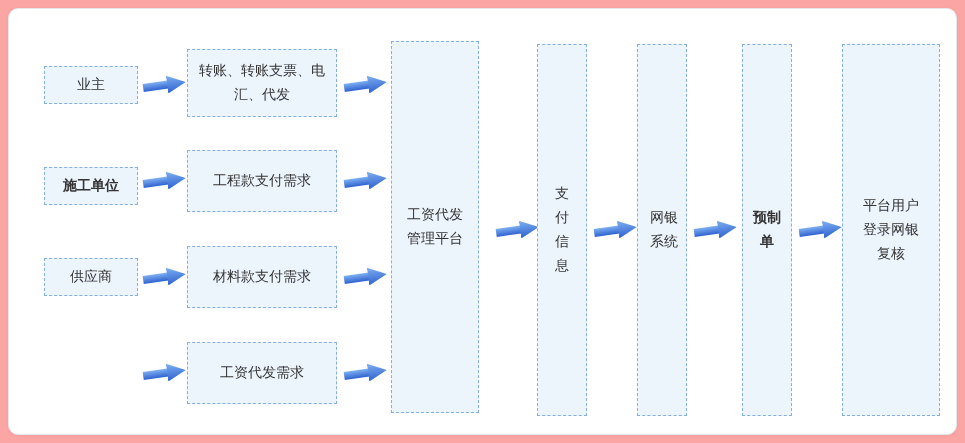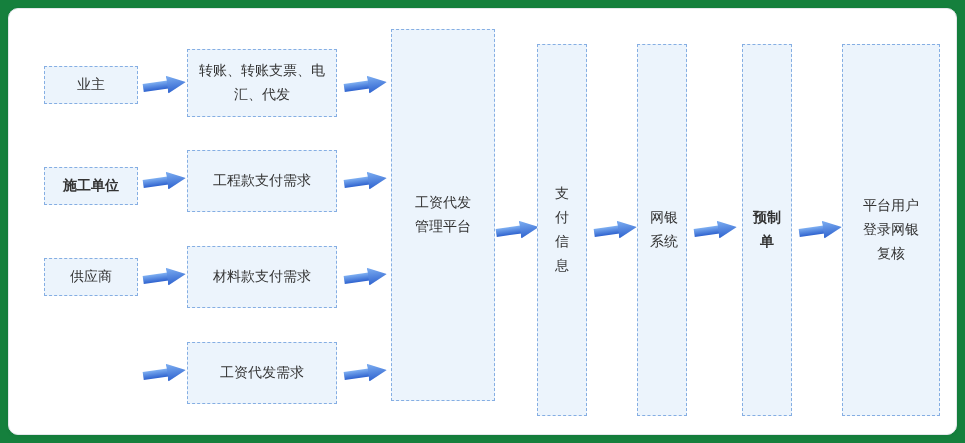--- a/index.html
+++ b/index.html
@@ -1,17 +1,17 @@
 <!DOCTYPE html>
 <html><head>
 <meta charset="utf-8">
 <style>
   html,body { margin:0; padding:0; background:#ffffff; }
   body { font-family:"DejaVu Sans","Liberation Sans",sans-serif; }
-  .canvas { position:relative; width:965px; height:443px; background:#15803d; overflow:hidden; }
+  .canvas { position:relative; width:965px; height:443px; background:#fca5a5; overflow:hidden; }
   .card {
     position:absolute; left:8px; top:8px; width:947px; height:425px;
     background:#ffffff; border:1px solid #e4e7eb; border-radius:10px;
     box-shadow:0 1px 4px rgba(0,0,0,0.05);
   }
   .node {
     position:absolute; box-sizing:border-box;
     border:1px dashed #85aee3; background:#ecf4fc;
     display:flex; align-items:center; justify-content:center;
     text-align:center; color:#333333; font-size:14px; line-height:1.7;
@@ -24,21 +24,21 @@
 
   
   .r1,.r2,.r3,.r4 { left:178px; width:150px; }
   .r1 { top:40px;  height:68px; }
   .r2 { top:141px; height:62px; }
   .r3 { top:237px; height:62px; }
   .r4 { top:333px; height:62px; }
   .r1 span { width:130px; }
 
   
-  .platform { left:382px; top:20px; width:104px;  height:372px; }
+  .platform { left:382px; top:32px; width:88px;  height:372px; }
   .platform span { width:62px; }
   .st1 { left:528px; top:35px; width:50px; height:372px; }
   .st1 span { width:16px; }
   .st2 { left:628px; top:35px; width:50px; height:372px;text-align:right; }
   .st2 span { width:32px; }
   .st3 { left:733px; top:35px; width:50px; height:372px; }
   .st3 span { width:32px;font-weight:bold; }
   .st4 { left:833px; top:35px; width:98px; height:372px; }
   .st4 span { width:62px; }
 

